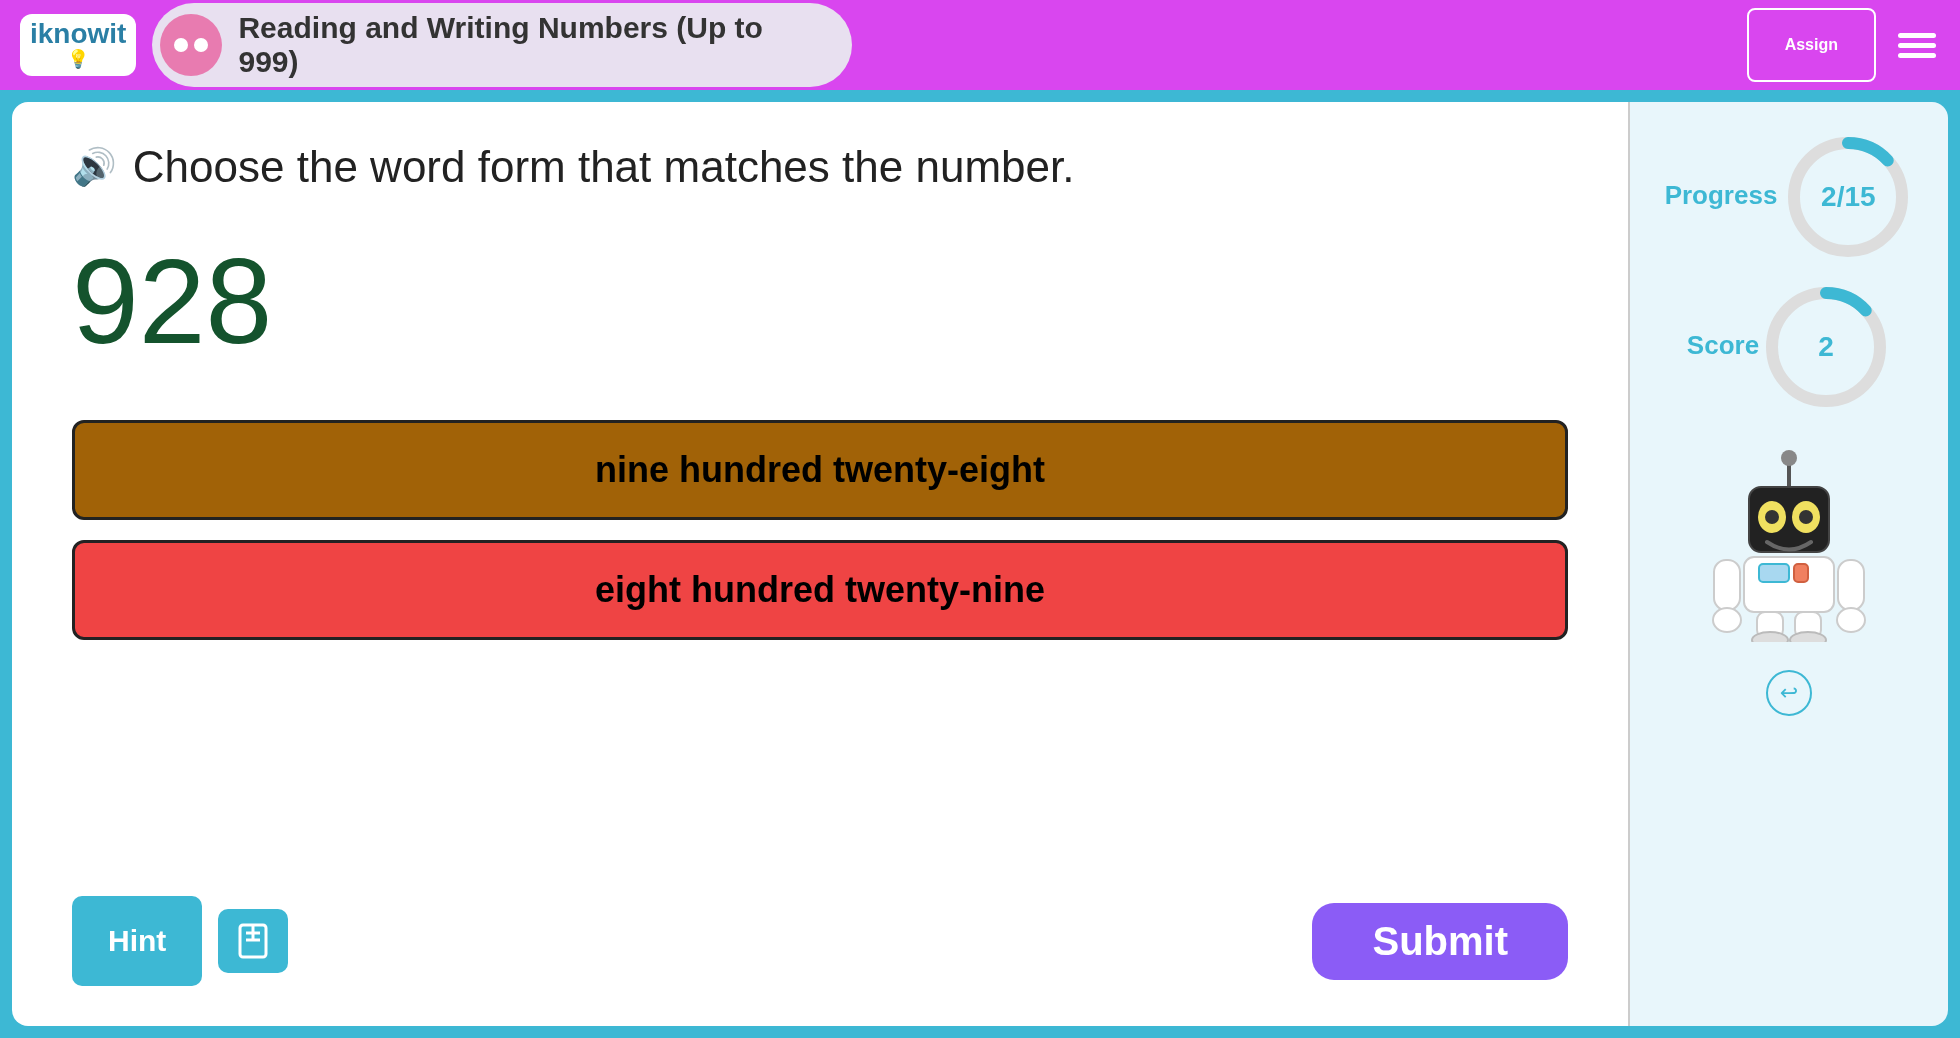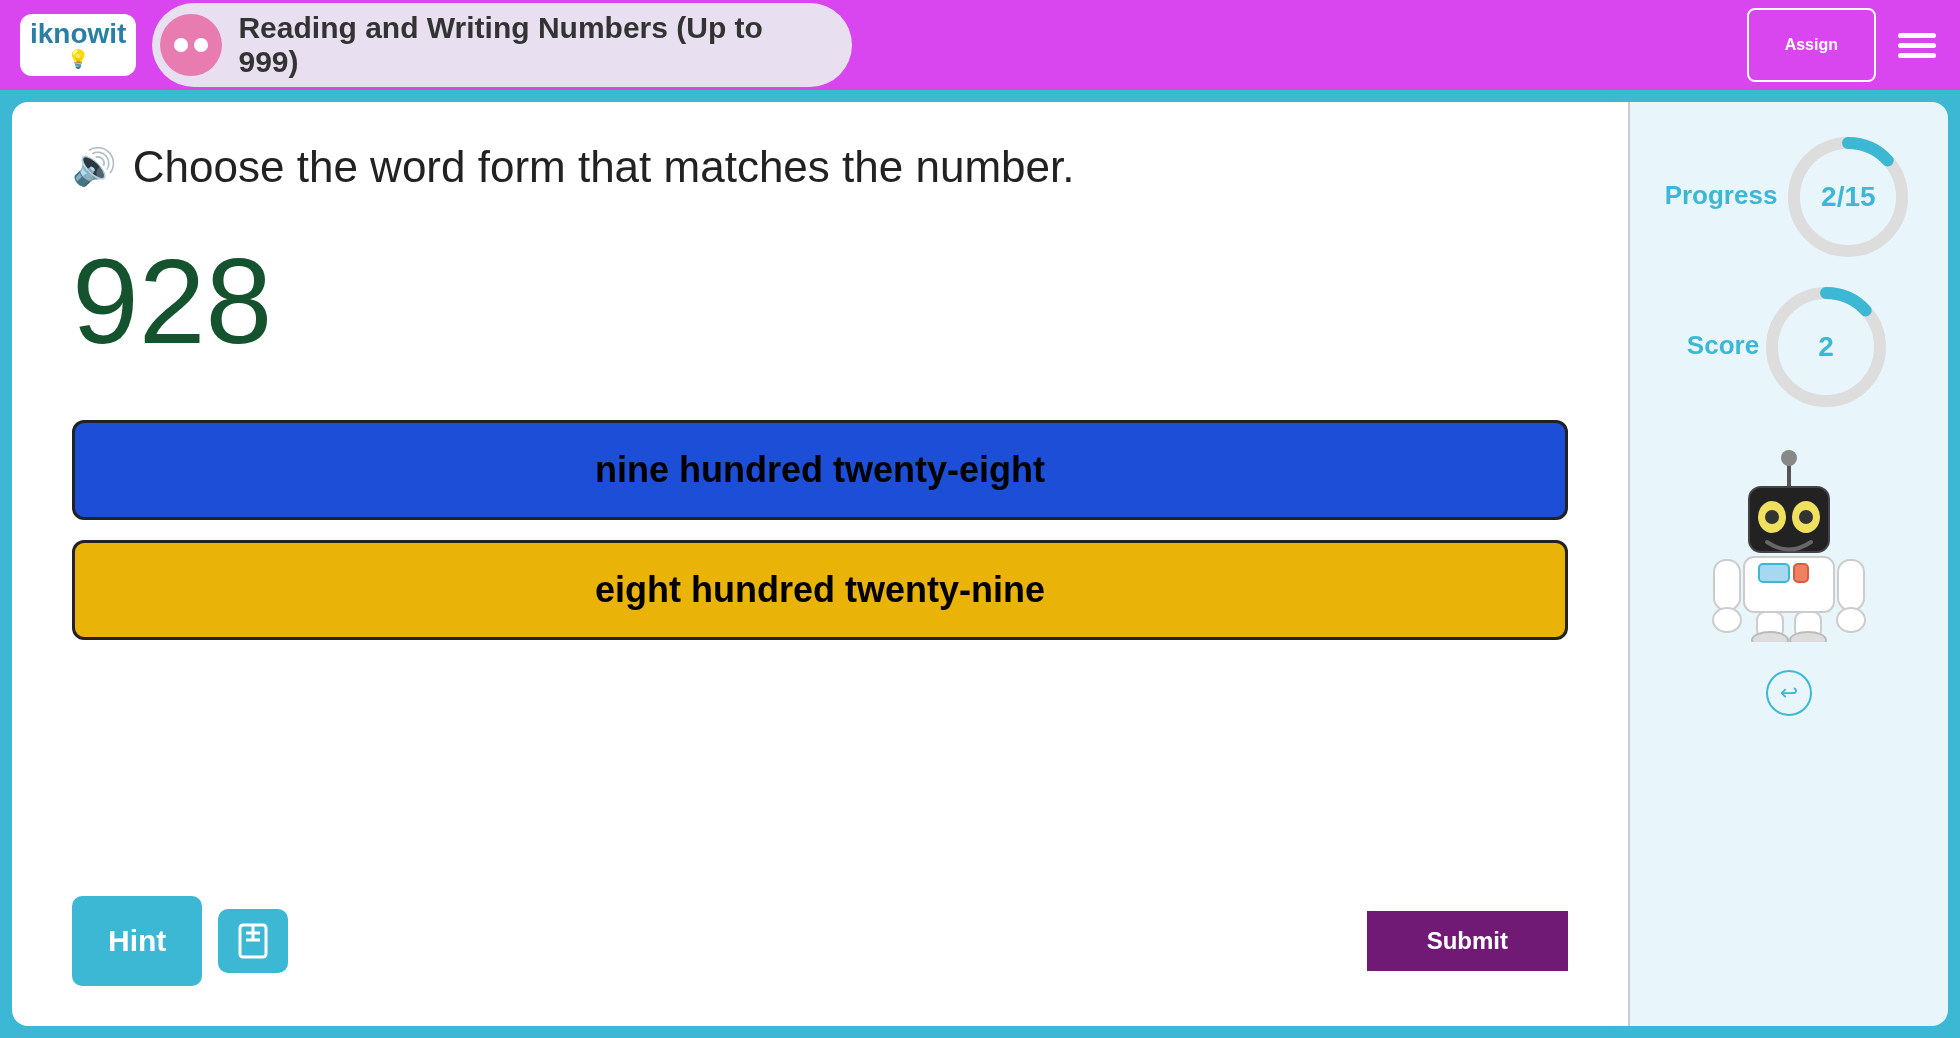--- a/index.html
+++ b/index.html
@@ -164,26 +164,26 @@
       border: 3px solid #222;
       border-radius: 12px;
       padding: 26px 20px;
       font-size: 36px;
       font-weight: 800;
       cursor: pointer;
       text-align: center;
       width: 100%;
     }
     .answer-btn.selected {
-      background: #1d4ed8;
+      background: #a16207;
       border-color: #222;
       text-align: center;
     }
     .answer-btn.unselected {
-      background: #eab308;
+      background: #ef4444;
       border-color: #222;
     }
     .bottom-bar {
       display: flex;
       align-items: center;
       gap: 16px;
       margin-top: 40px;
     }
     .hint-btn {
       background: #3db8d4;
@@ -201,25 +201,25 @@
       border-radius: 10px;
       color: white;
       font-size: 30px;
       padding: 14px 20px;
       cursor: pointer;
       display: flex;
       align-items: center;
       justify-content: center;
     }
     .submit-btn {
-      background: #701a75;
+      background: #8b5cf6;
       border: none;
-      border-radius: 0;
+      border-radius: 22px;
       color: white;
-      font-size: 24px;
+      font-size: 40px;
       font-weight: 700;
       padding: 16px 60px;
       cursor: pointer;
       margin-left: auto;
     }
 
     
     .sidebar {
       background: #e8f6fb;
       border-radius: 0 16px 16px 0;

